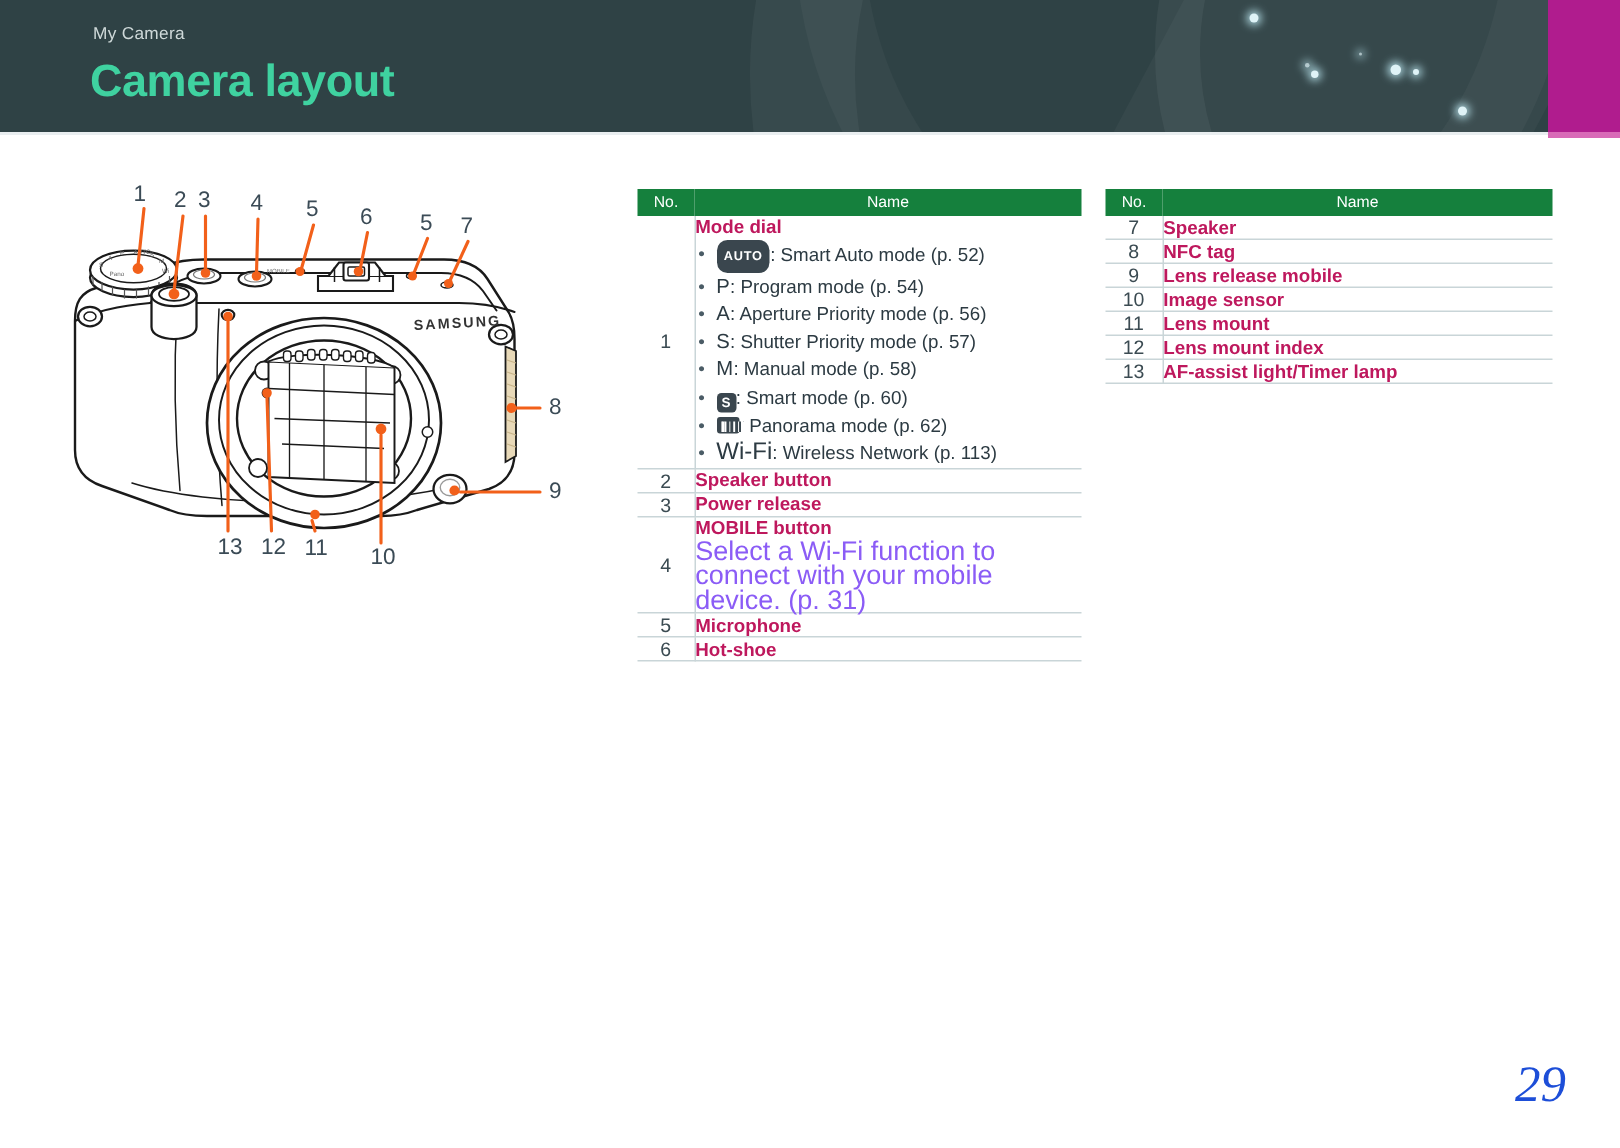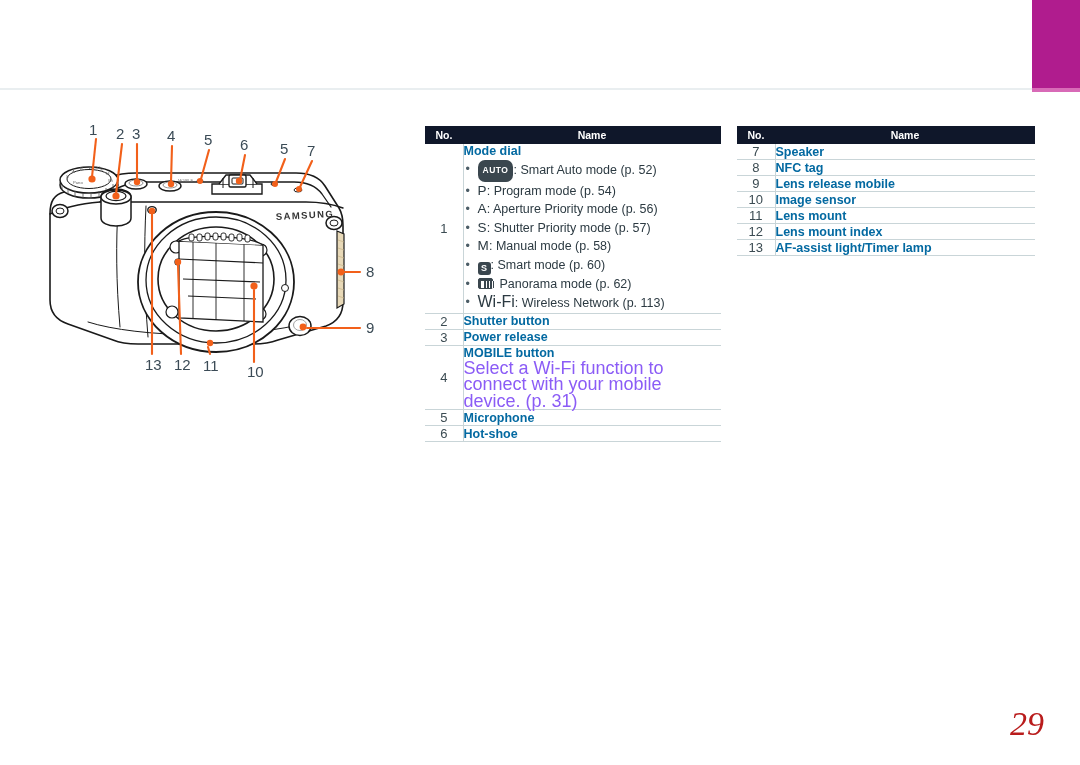--- a/index.html
+++ b/index.html
@@ -65,37 +65,37 @@
   }
   .hdr-underline {
     position: absolute; left: 0; top: 88px; width: 1032px; height: 2px;
     background: #e9eef0;
   }
 
   
   .tbl { position: absolute; border-collapse: collapse; }
   .tbl td, .tbl th { padding: 0; }
   .th-cell {
-    background: #0f172a; color: #ffffff; font-size: 10.5px;
-    font-weight: bold; padding: 4px 0 4px 10px; height: 18px;
+    background: #15803d; color: #ffffff; font-size: 10.5px;
+    font-weight: normal; padding: 4px 0 4px 10px; height: 18px;
     border: none;
   }
   .num-cell {
     width: 38px; text-align: center; vertical-align: middle;
     font-size: 13px; color: #3b4b52;
     border-bottom: 1px solid #c9d5d8;
     border-right: 1px solid #c9d5d8;
   }
   .name-cell {
     vertical-align: middle; padding: 7px 6px 7px 11px;
     border-bottom: 1px solid #c9d5d8;
     font-size: 12.5px; color: #2c3a42;
   }
   .name-cell.topline { vertical-align: top; }
-  .nm-title { font-weight: bold; font-size: 12.5px; color: #0369a1; }
+  .nm-title { font-weight: bold; font-size: 12.5px; color: #be185d; }
   .nm-sub { font-weight: normal; font-size: 18px; color: #8b5cf6; line-height: 16.5px; }
   .bullets { margin: 2px 0 0 0; padding: 0; list-style: none; }
   .bullets li {
     font-size: 12.5px; color: #2c3a42; line-height: 18.5px;
     padding-left: 14px; position: relative; white-space: nowrap;
   }
   .bullets li:before {
     content: "•"; position: absolute; left: 2px; top: 0; color: #4b5c66;
   }
   .mode-letter { font-size: 13.5px; font-weight: normal; letter-spacing: .2px; }
@@ -126,28 +126,45 @@
   .diagram { position: absolute; left: 48px; top: 122px; width: 360px; height: 275px; }
   .callout-num {
     position: absolute; font-size: 15px; color: #3b4b56;
     font-family: "Liberation Sans", sans-serif;
   }
 
   
   .pageno {
     position: absolute; right: 36px; bottom: 22px;
     font-family: "Liberation Serif", serif; font-style: italic;
-    font-size: 34px; color: #b91c1c;
+    font-size: 34px; color: #1d4ed8;
   }
 </style>
 </head>
 <body>
 
 <div class="page">
 
+  <div class="header">
+    <div class="hdr-swoosh"></div>
+    <div class="hdr-swoosh2"></div>
+    <div class="hdr-swoosh3"></div>
+    <div class="hdr-wedge"></div>
+
+    <div class="spark" style="left:833px;top:9px;width:6px;height:6px;"></div>
+    <div class="spark" style="left:870px;top:42px;width:3px;height:3px;opacity:.75;"></div>
+    <div class="spark" style="left:874px;top:47px;width:5px;height:5px;"></div>
+    <div class="spark" style="left:906px;top:35px;width:2px;height:2px;opacity:.7;"></div>
+    <div class="spark" style="left:927px;top:43px;width:7px;height:7px;"></div>
+    <div class="spark" style="left:942px;top:46px;width:4px;height:4px;"></div>
+    <div class="spark" style="left:972px;top:71px;width:6px;height:6px;"></div>
+
+    <div class="crumb">My Camera</div>
+    <div class="h1">Camera layout</div>
+  </div>
   <div class="magenta-bar"></div>
   <div class="magenta-bar-lite"></div>
   <div class="hdr-underline"></div>
 
   <div class="diagram">
     <svg width="360" height="275" viewBox="0 0 360 275">
       <g fill="none" stroke="#1a1a1a" stroke-width="1.6" stroke-linejoin="round" stroke-linecap="round">
 
         <path d="M2,92 C2,79 6,73 16,70 L62,55 C70,52 78,51 88,51
                  L248,51 C262,51 272,56 277,64
@@ -390,21 +407,21 @@
             </li>
             <li>
               <span class="wifi-txt">Wi-Fi</span><span>: Wireless Network (p. 113)</span>
             </li>
           </ul>
         </td>
       </tr>
       <tr>
         <td class="num-cell">2</td>
         <td class="name-cell">
-          <span class="nm-title">Shutter button</span>
+          <span class="nm-title">Speaker button</span>
         </td>
       </tr>
       <tr>
         <td class="num-cell">3</td>
         <td class="name-cell">
           <span class="nm-title">Power release</span>
         </td>
       </tr>
       <tr>
         <td class="num-cell">4</td>

